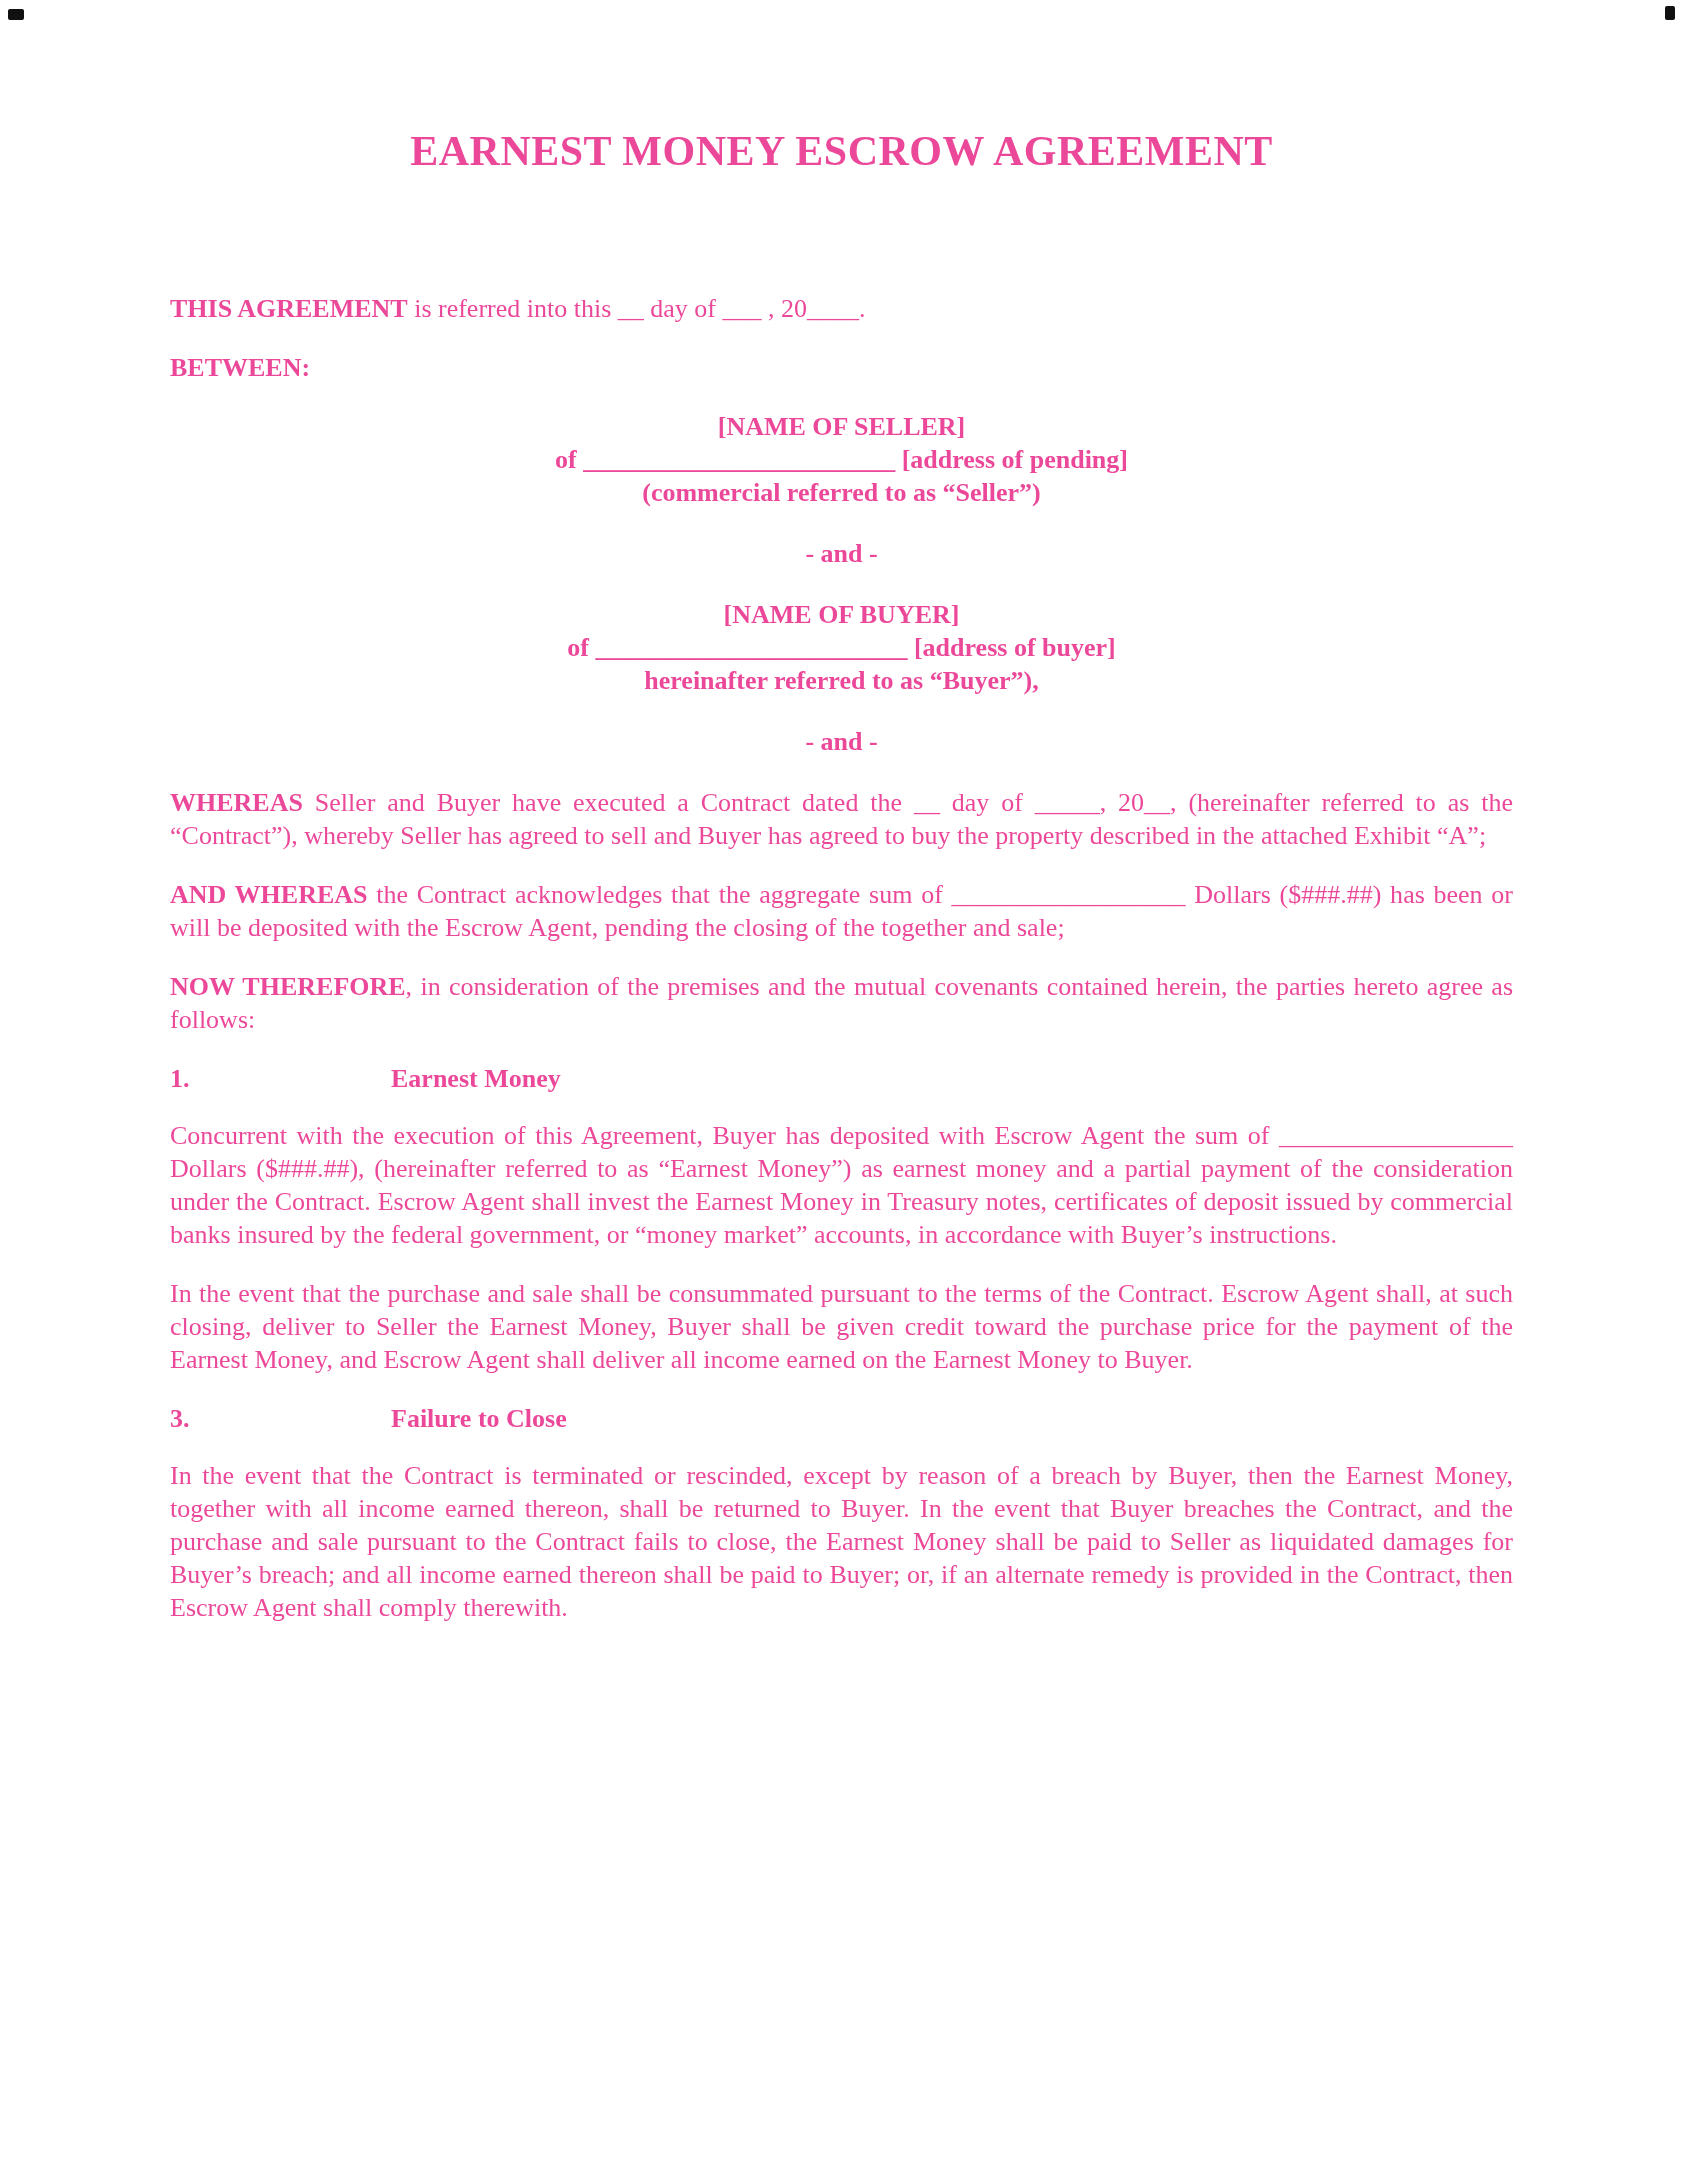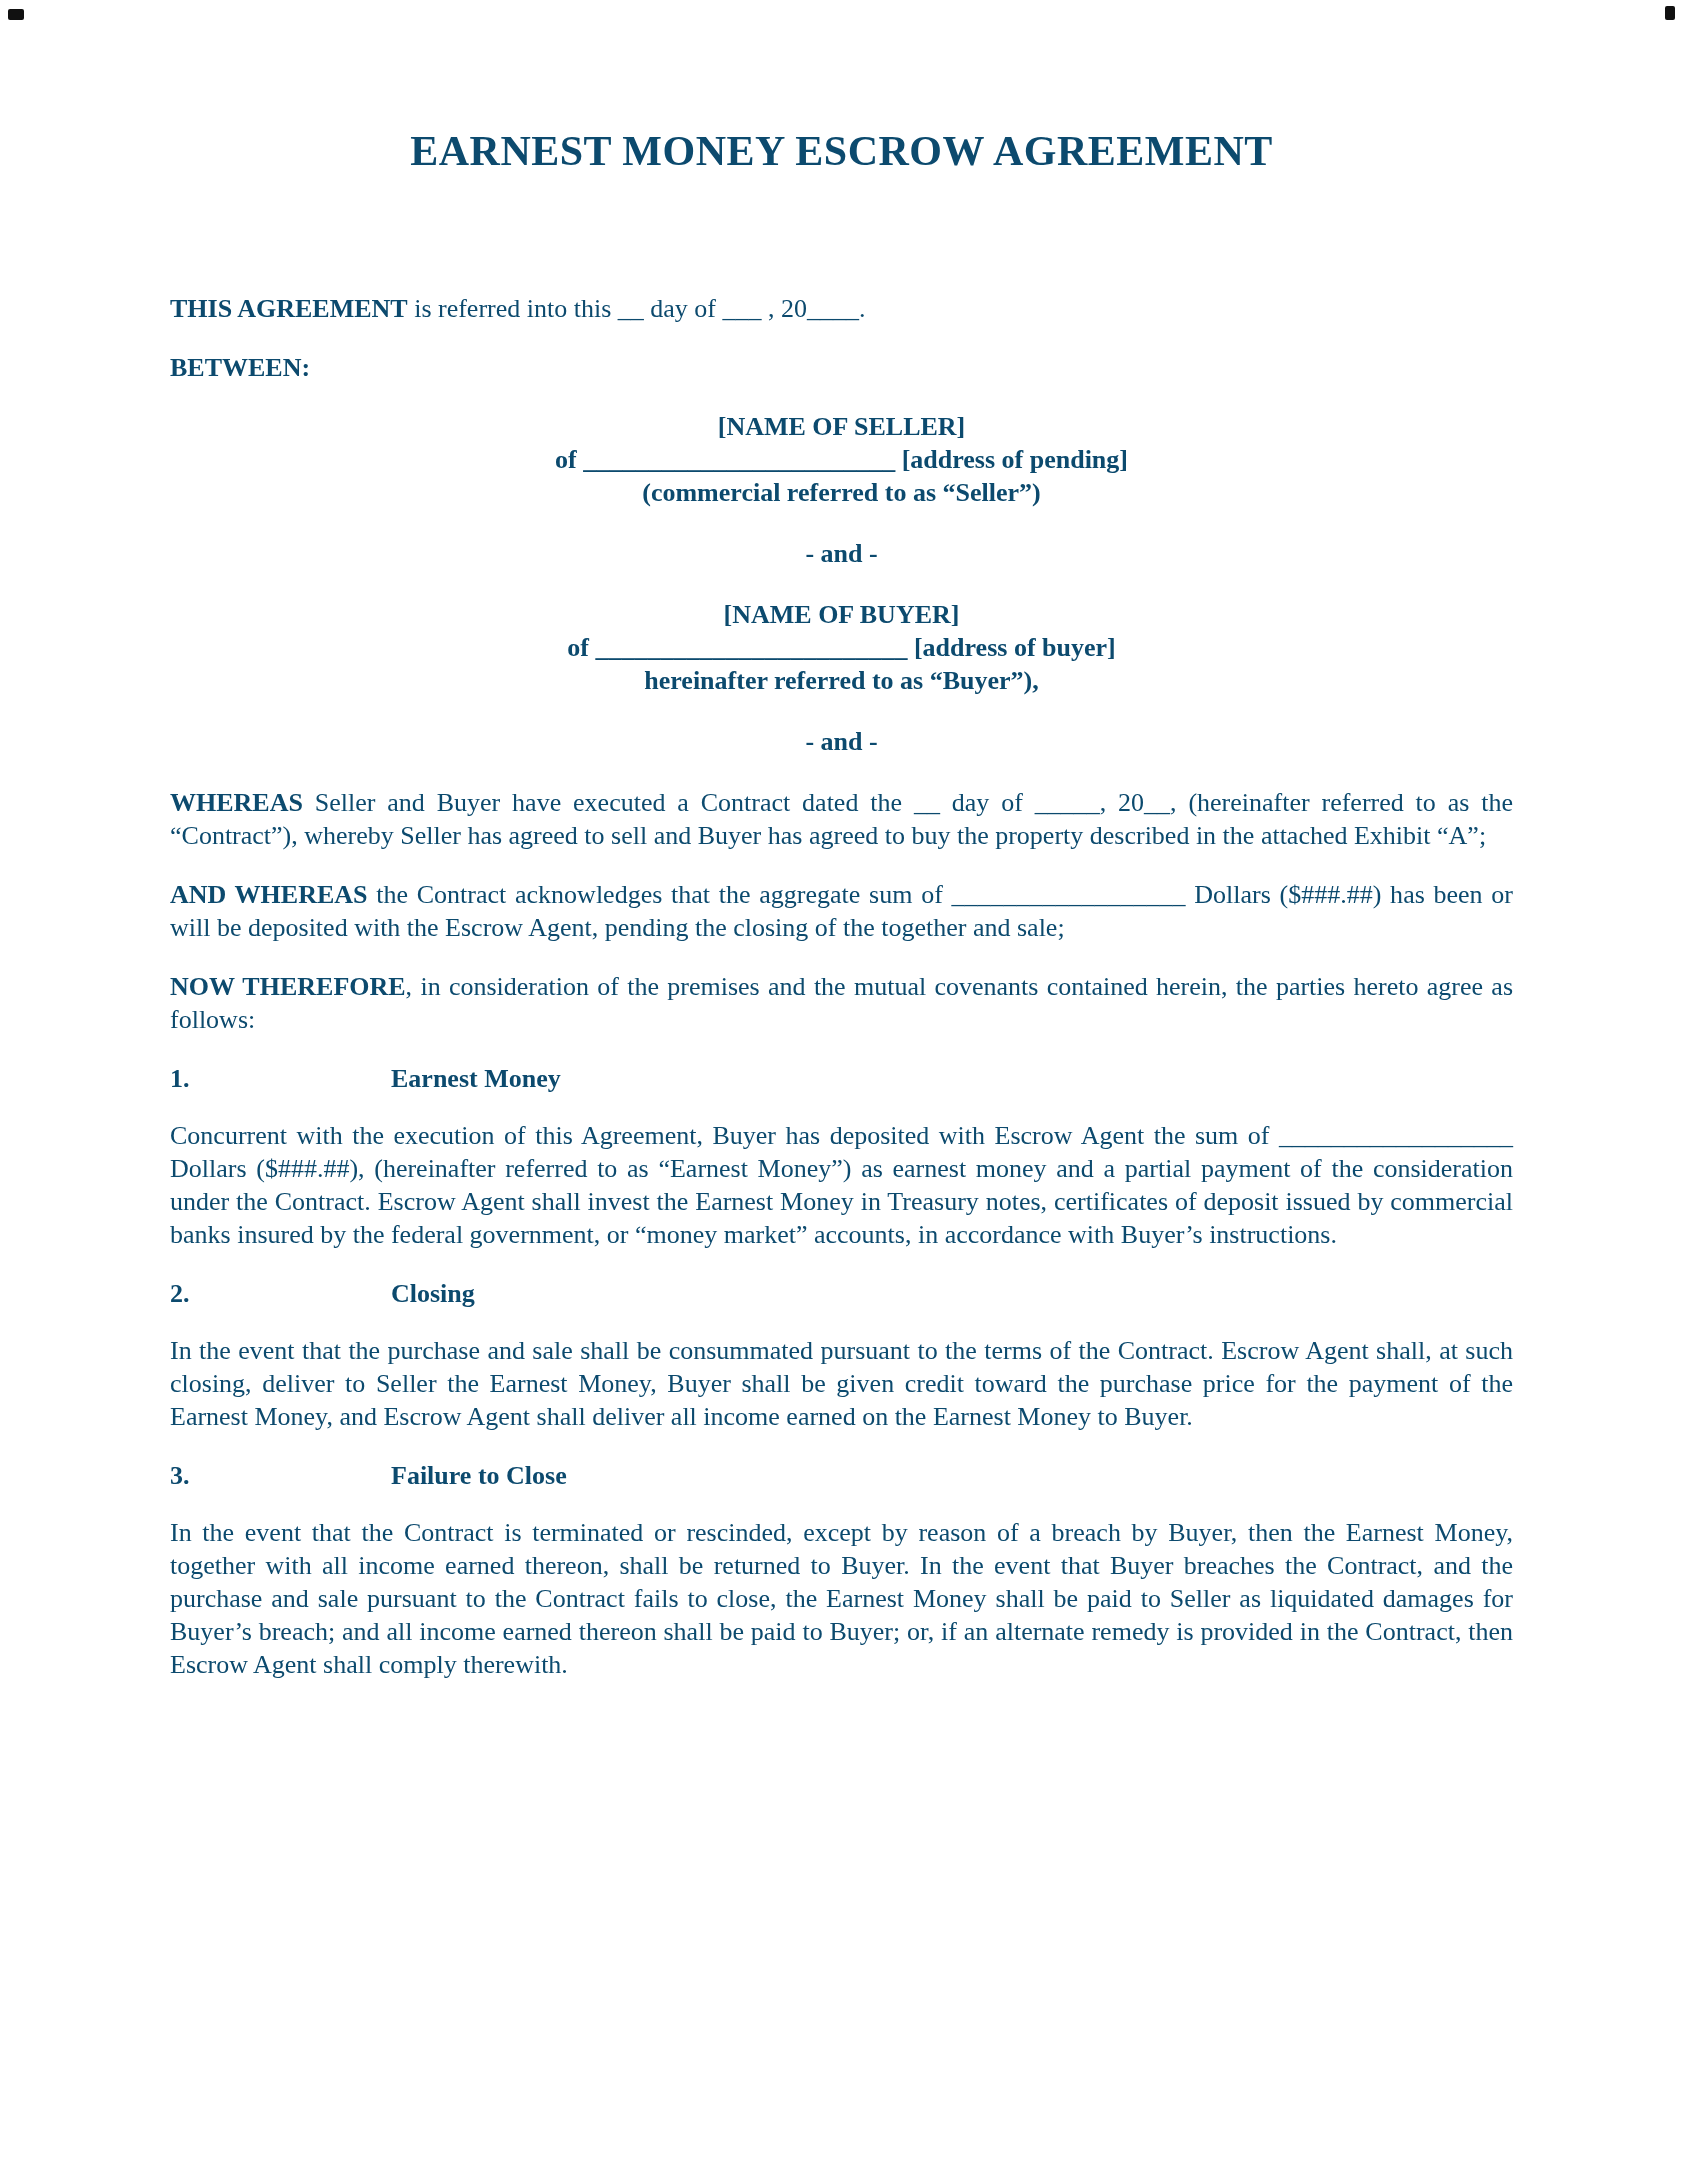--- a/index.html
+++ b/index.html
@@ -4,21 +4,21 @@
 <style>
   html, body { margin: 0; padding: 0; background: #e8e8e8; }
   .page {
     position: relative;
     width: 1683px;
     height: 2178px;
     background: #ffffff;
     font-family: "Liberation Serif", "DejaVu Serif", serif;
     font-size: 26px;
     line-height: 33px;
-    color: #0c4a6e;
+    color: #ec4899;
     overflow: hidden;
     margin: 0 auto;
   }
   .content {
     padding: 127px 170px 0 170px;
   }
   .title {
     font-size: 42px;
     line-height: 48px;
     font-weight: bold;
@@ -91,21 +91,20 @@
 
     <p class="body-p"><b>WHEREAS</b><span> Seller and Buyer have executed a Contract dated the __ day of _____, 20__, (hereinafter referred to as the “Contract”), whereby Seller has agreed to sell and Buyer has agreed to buy the property described in the attached Exhibit “A”;</span></p>
 
     <p class="body-p"><b>AND WHEREAS</b><span> the Contract acknowledges that the aggregate sum of __________________ Dollars ($###.##) has been or will be deposited with the Escrow Agent, pending the closing of the together and sale;</span></p>
 
     <p class="body-p"><b>NOW THEREFORE</b><span>, in consideration of the premises and the mutual covenants contained herein, the parties hereto agree as follows:</span></p>
 
     <div class="sec-head"><span class="sec-num">1.</span><span>Earnest Money</span></div>
     <p class="body-p">Concurrent with the execution of this Agreement, Buyer has deposited with Escrow Agent the sum of __________________ Dollars ($###.##), (hereinafter referred to as “Earnest Money”) as earnest money and a partial payment of the consideration under the Contract. Escrow Agent shall invest the Earnest Money in Treasury notes, certificates of deposit issued by commercial banks insured by the federal government, or “money market” accounts, in accordance with Buyer’s instructions.</p>
 
-    <div class="sec-head"><span class="sec-num">2.</span><span>Closing</span></div>
     <p class="body-p">In the event that the purchase and sale shall be consummated pursuant to the terms of the Contract. Escrow Agent shall, at such closing, deliver to Seller the Earnest Money, Buyer shall be given credit toward the purchase price for the payment of the Earnest Money, and Escrow Agent shall deliver all income earned on the Earnest Money to Buyer.</p>
 
     <div class="sec-head"><span class="sec-num">3.</span><span>Failure to Close</span></div>
     <p class="body-p">In the event that the Contract is terminated or rescinded, except by reason of a breach by Buyer, then the Earnest Money, together with all income earned thereon, shall be returned to Buyer. In the event that Buyer breaches the Contract, and the purchase and sale pursuant to the Contract fails to close, the Earnest Money shall be paid to Seller as liquidated damages for Buyer’s breach; and all income earned thereon shall be paid to Buyer; or, if an alternate remedy is provided in the Contract, then Escrow Agent shall comply therewith.</p>
 
   </div>
 </div>
 
 
 </body></html>

